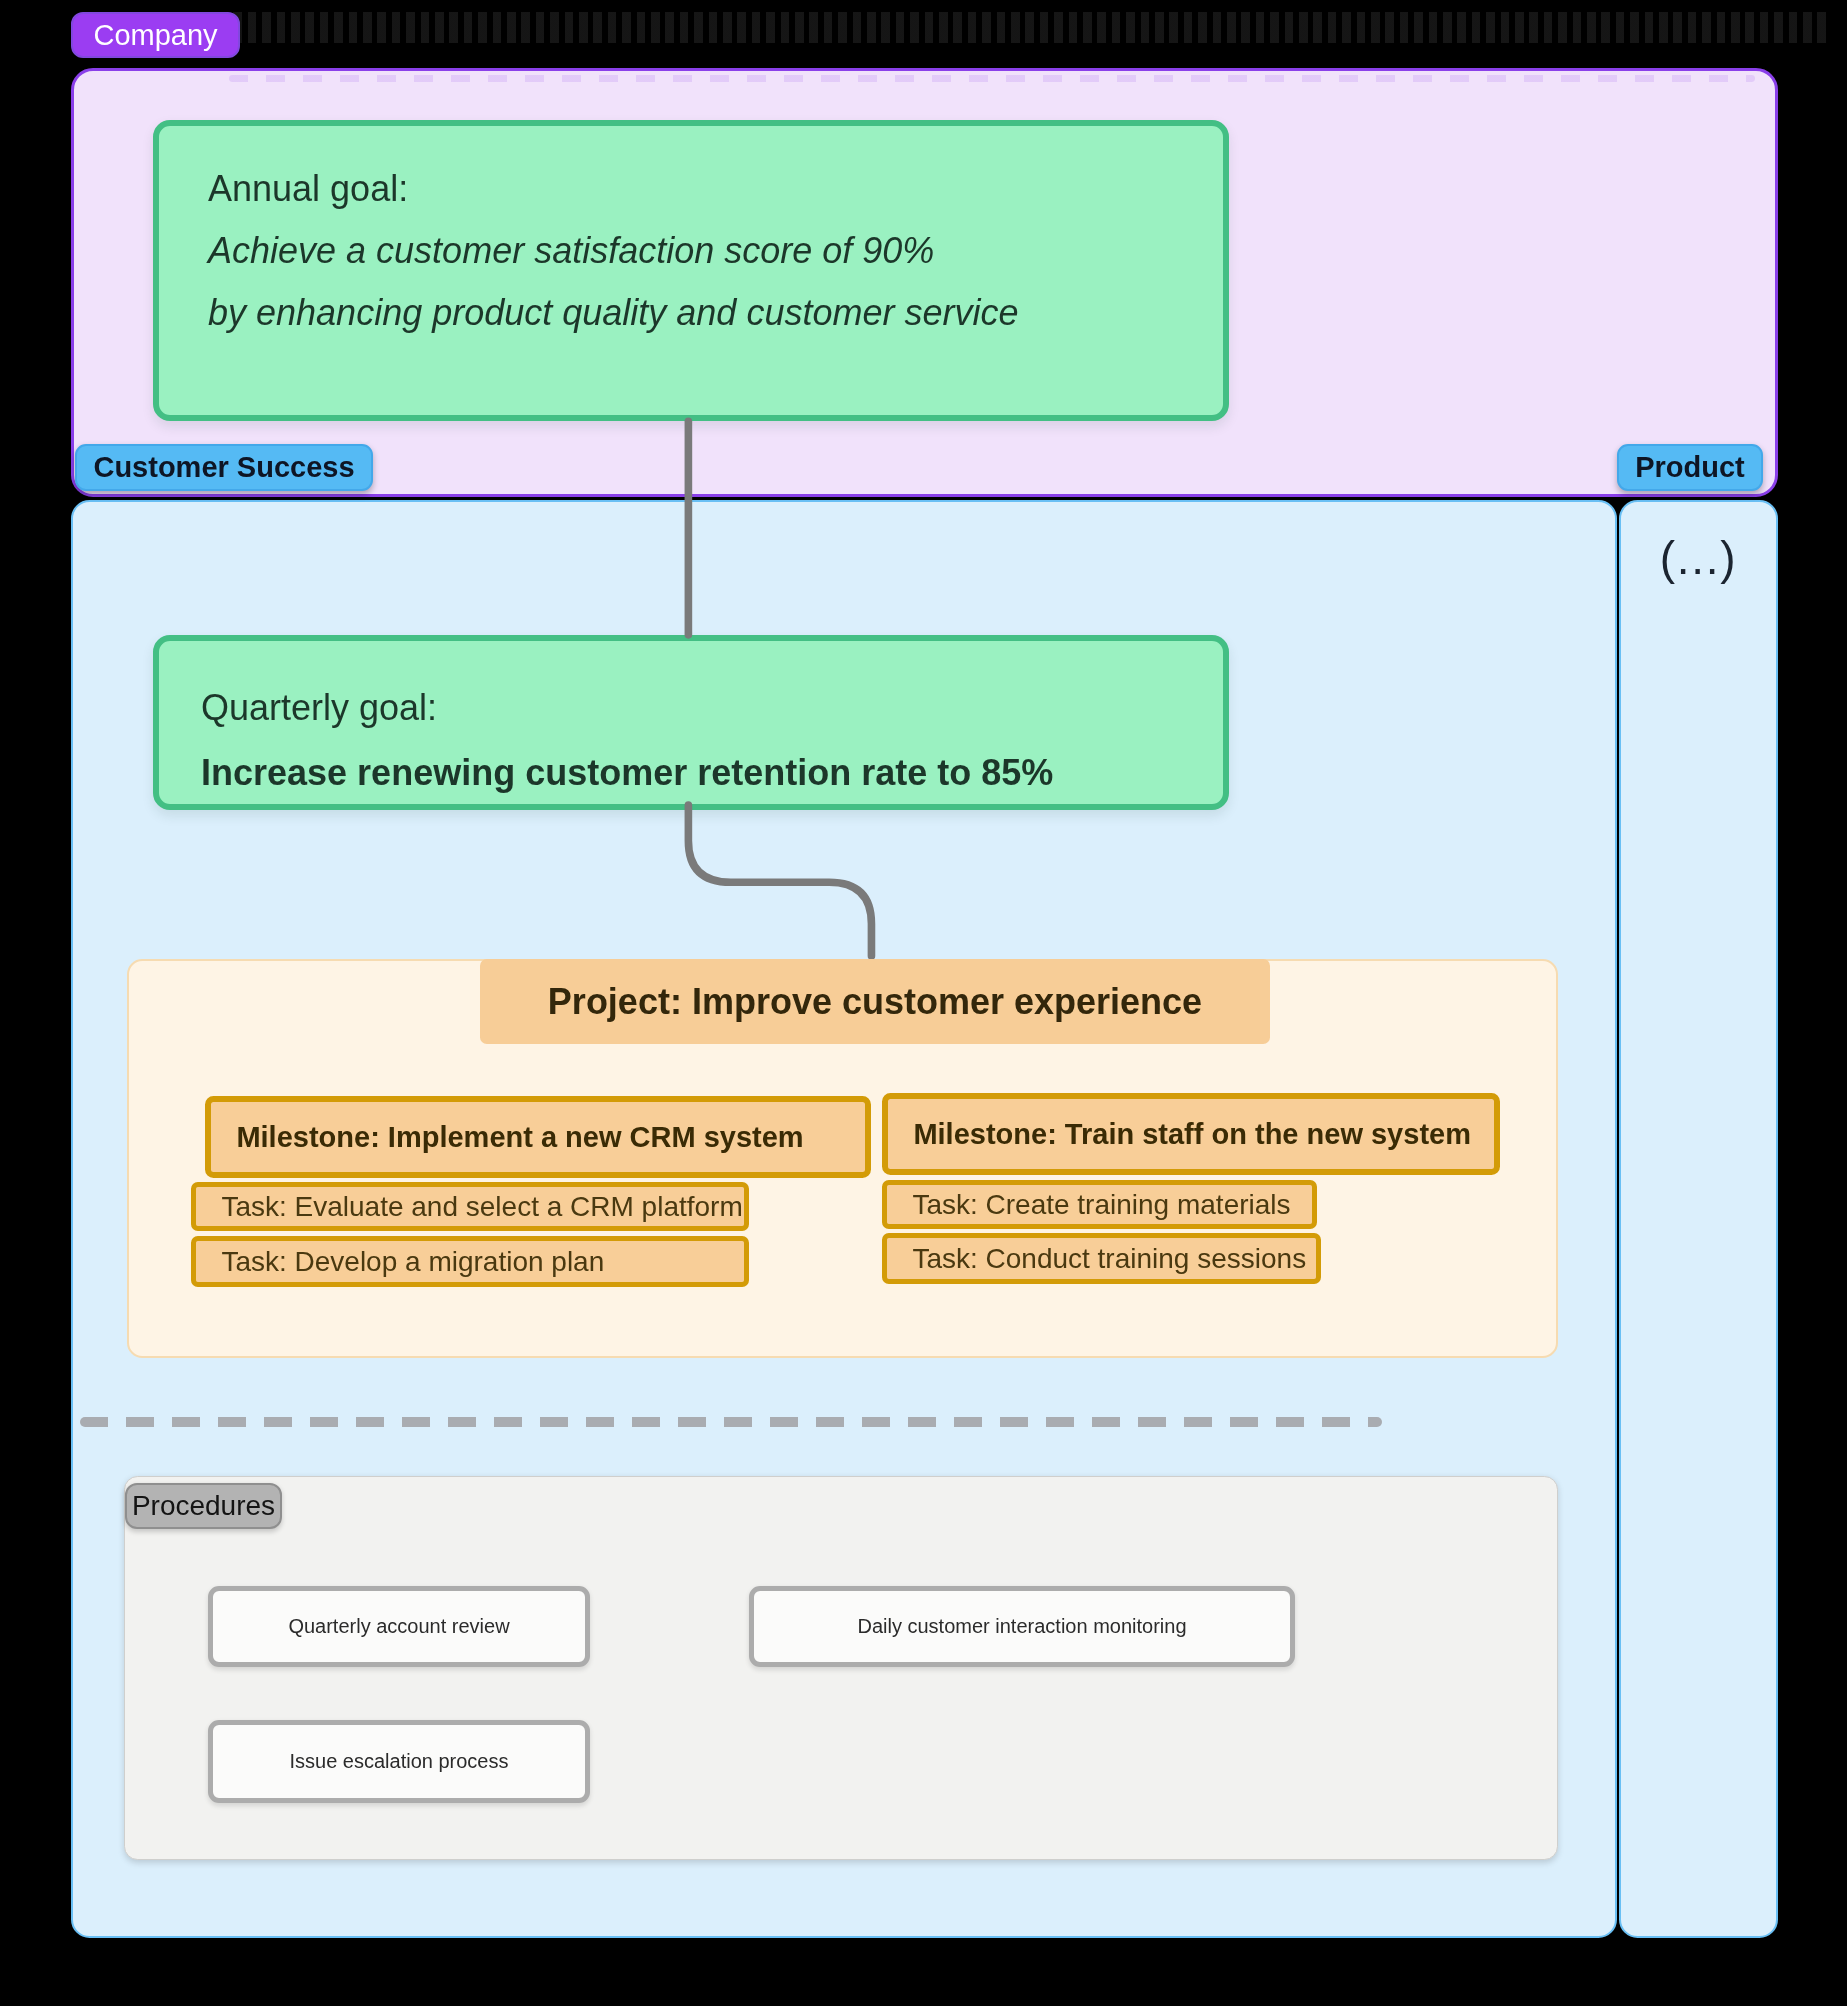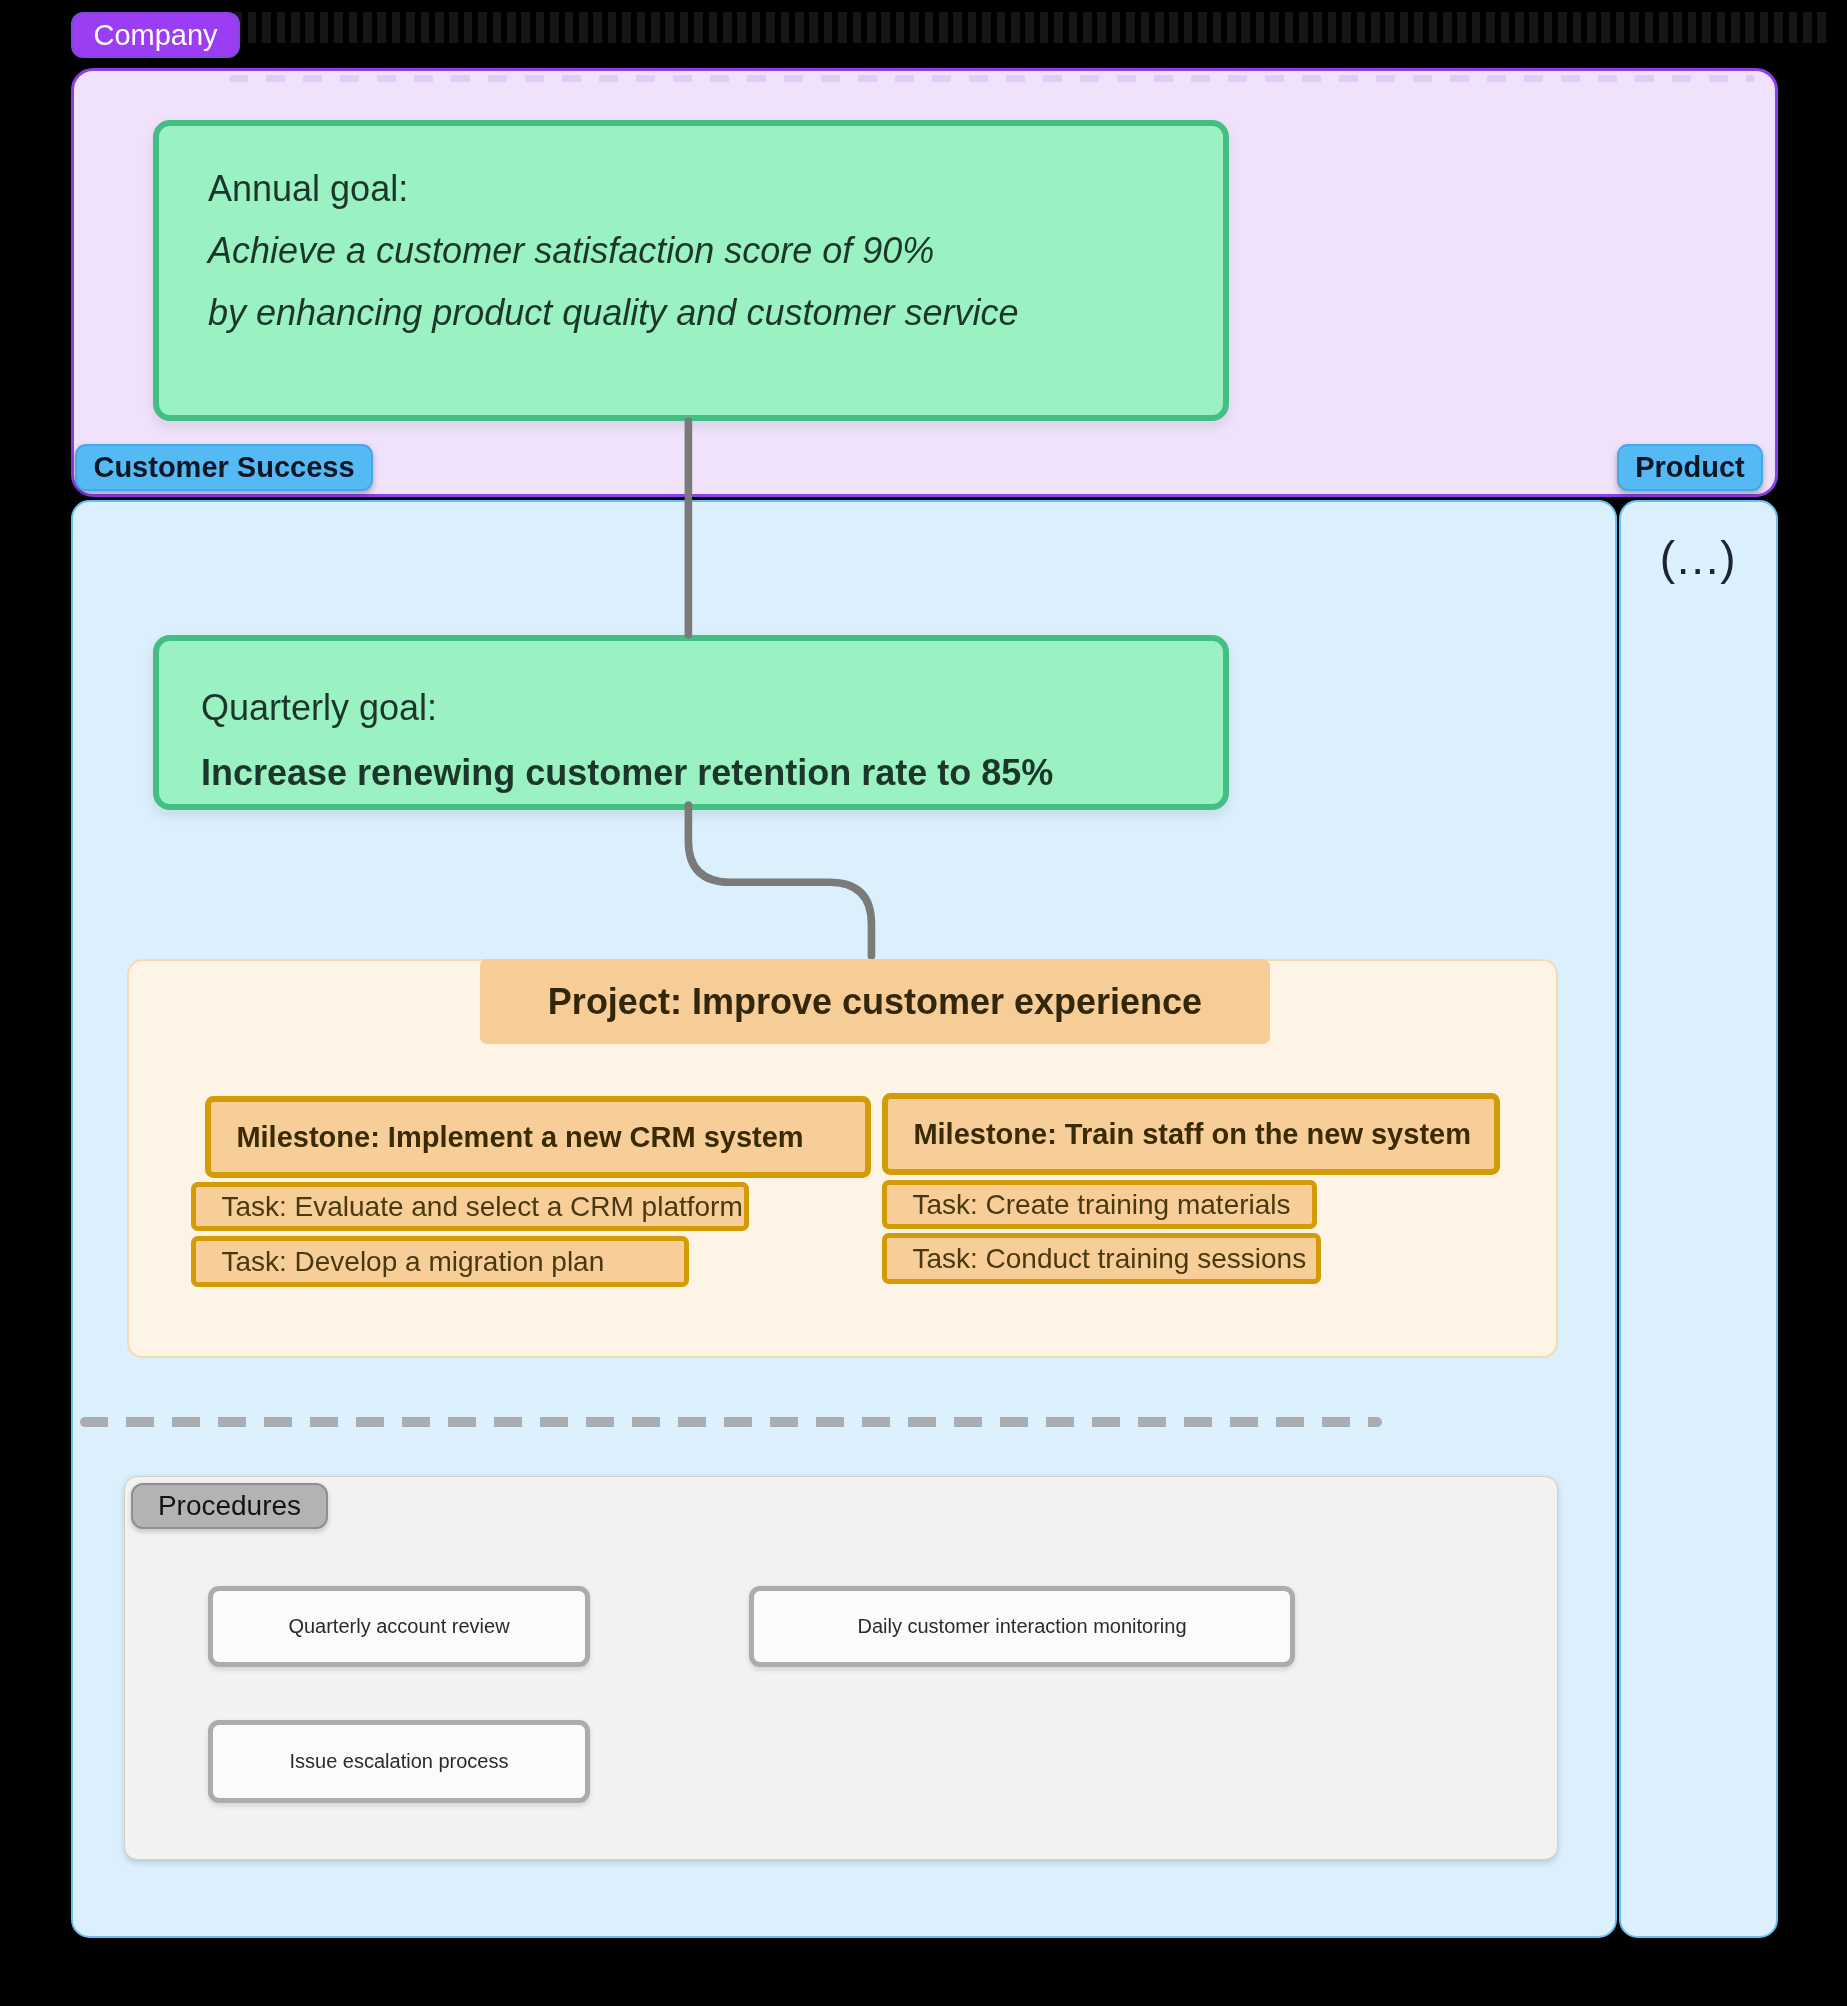--- a/index.html
+++ b/index.html
@@ -51,21 +51,21 @@
     left:71px;top:12px;width:169px;height:46px;
     background:#9B3DF2;border:2.5px solid #8247DF;border-radius:12px;
     color:#FFFFFF;font-weight:400;
   }
   .badge-blue{
     background:#55BAF4;border:2.5px solid #43A8EA;border-radius:11px;font-weight:700;
   }
   .badge-cs{left:75px;top:444px;width:298px;height:47px;}
   .badge-product{left:1617px;top:444px;width:146px;height:47px;}
   .badge-procedures{
-    left:131px;top:1483px;width:197px;height:46px;
+    left:125px;top:1483px;width:157px;height:46px;
     background:#B3B3B3;border:2.5px solid #8F8F8F;border-radius:12px;
     color:#141414;font-weight:400;font-size:28px;
     box-shadow:0 2.5px 5.1px rgba(0,0,0,.18);
   }
 
   
   .goal{
     background:#9AF1C1;border:6px solid #43BF84;border-radius:17px;
     color:#1C372A;font-size:36px;
     box-shadow:0 5.1px 12px rgba(20,60,40,.10);
@@ -99,21 +99,21 @@
   .milestone{
     border:6px solid #D39B07;border-radius:8.5px;
     font-size:29px;font-weight:700;
   }
   .task{
     border:5.1px solid #D39B07;border-radius:6.8px;
     font-size:28px;font-weight:400;color:#4A3910;
   }
   .m1{left:205px;top:1096px;width:666px;height:82px;}
   .t1a{left:191px;top:1182px;width:558px;height:49px;}
-  .t1b{left:191px;top:1236px;width:498px;height:51px;}
+  .t1b{left:191px;top:1236px;width:558px;height:51px;}
   .m2{left:882px;top:1093px;width:618px;height:82px;}
   .t2a{left:882px;top:1180px;width:435px;height:49px;}
   .t2b{left:882px;top:1233px;width:439px;height:51px;}
 
   
   .divider{
     left:80px;top:1417px;width:1302px;height:10.2px;
     background:repeating-linear-gradient(90deg,#A9ACB1 0 28px,transparent 28px 46px);
     border-radius:5.1px;
   }

